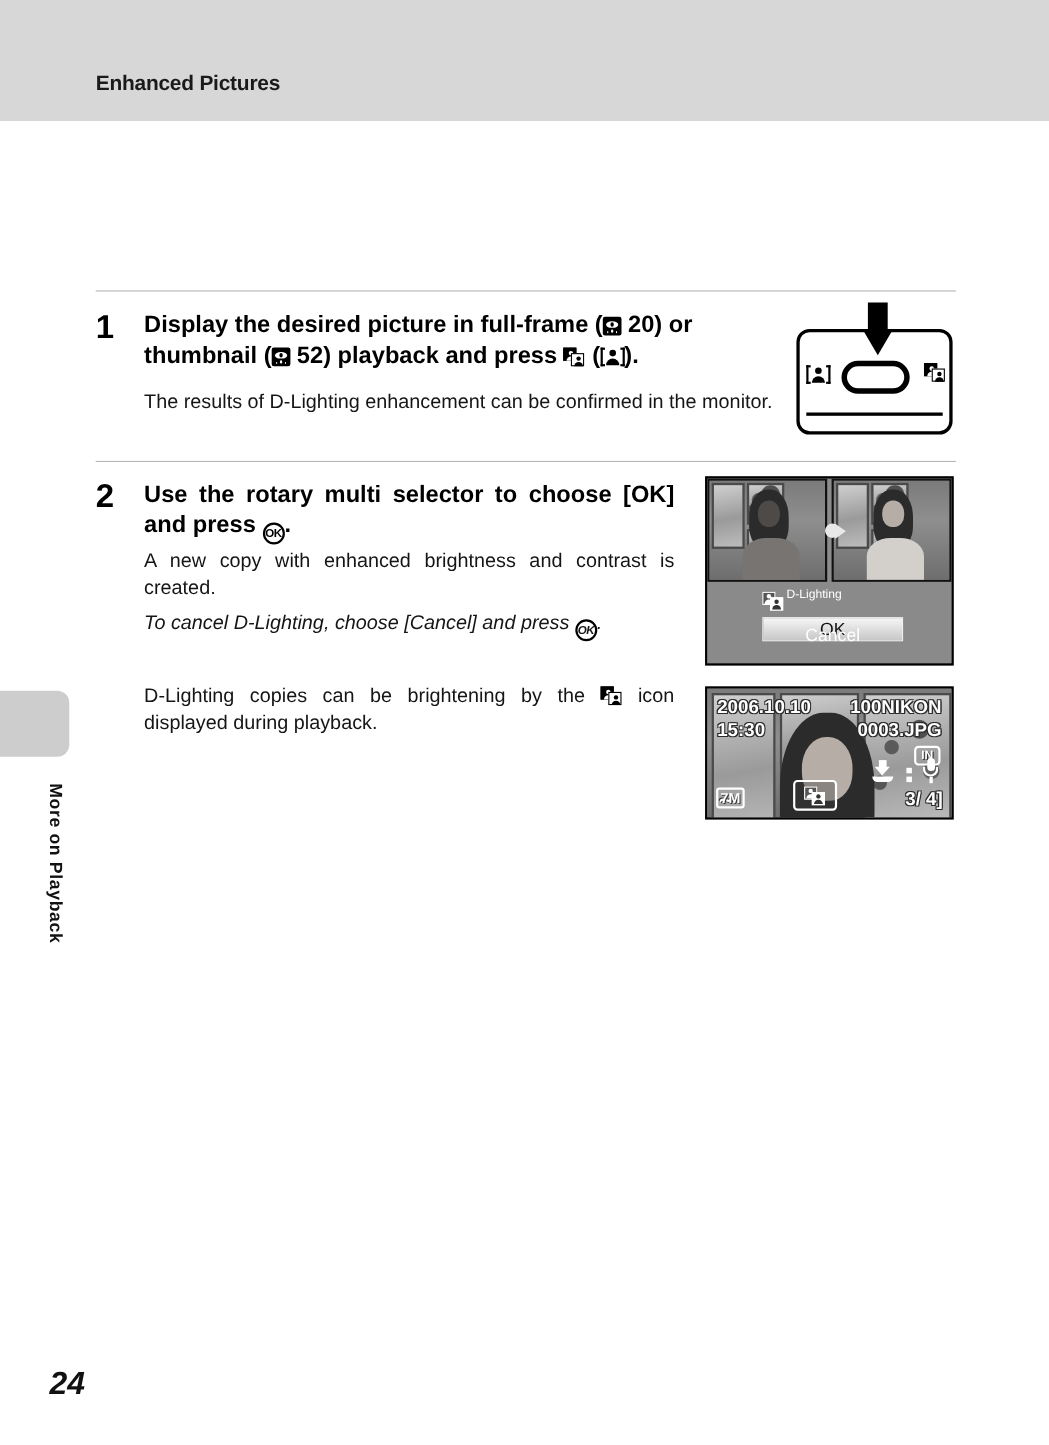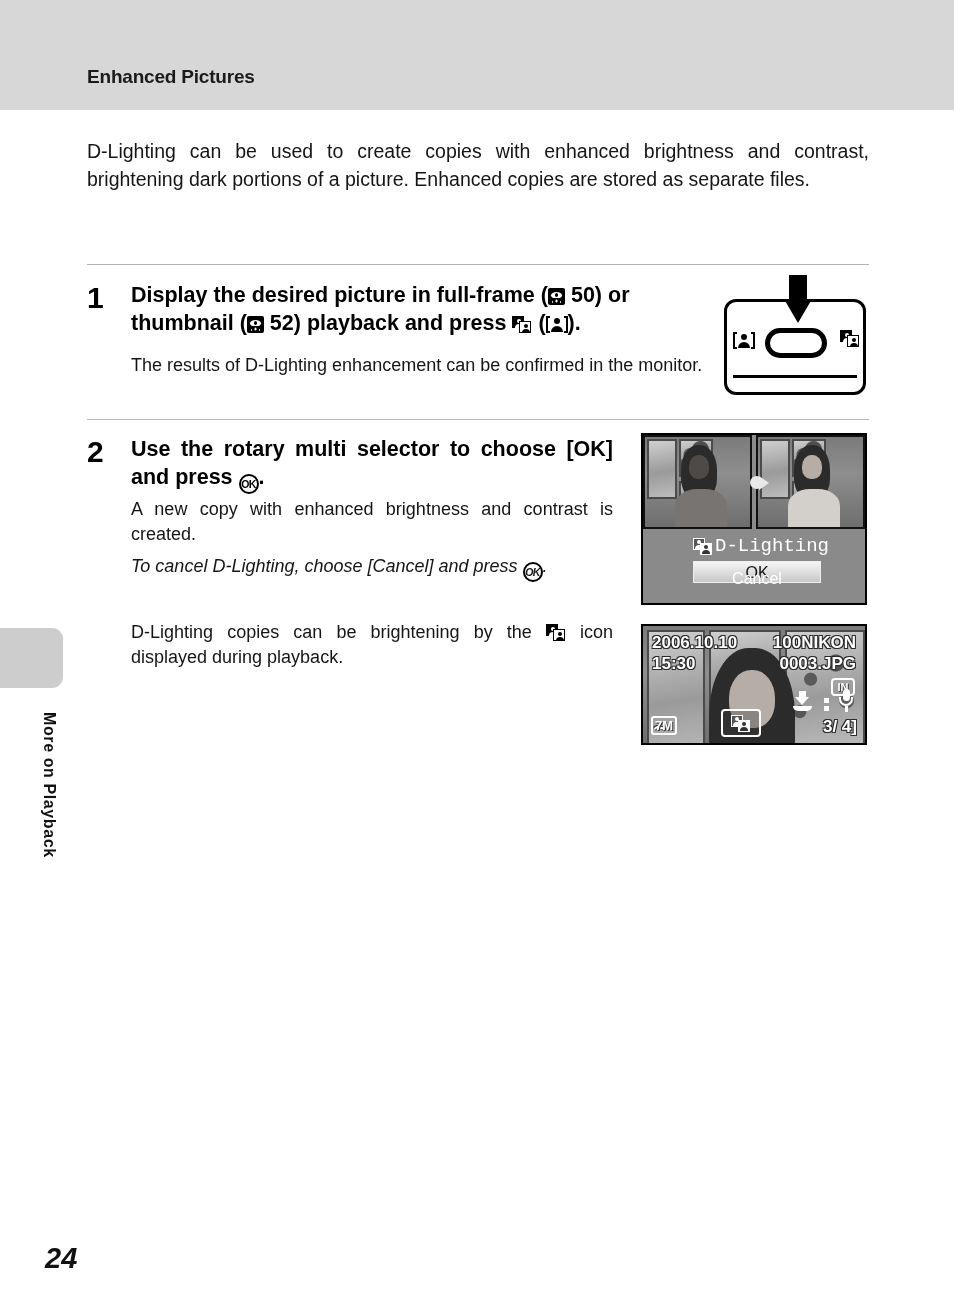--- a/index.html
+++ b/index.html
@@ -359,24 +359,23 @@
   }
 
   .dl-menu {
     position: absolute;
     left: 0; top: 94px; right: 0; bottom: 0;
     background: #8a8a8a;
   }
   .dl-menu-title {
     position: absolute;
     left: 48px; top: 6px;
-    font-size: 19px;
+    font-size: 11px;
     color: #ffffff;
     white-space: nowrap;
-    font-family: Liberation Mono, monospace;
   }
   .dl-menu-icon {
     position: absolute;
     left: 50px; top: 9px;
   }
   .dl-item {
     position: absolute;
     left: 50px; width: 128px;
     height: 22px;
     font-size: 16px;
@@ -547,31 +546,30 @@
 
 <div class="header-band"></div>
 <div class="header-title">Enhanced Pictures</div>
 
 <div class="side-tab"></div>
 <div class="side-label">More on Playback</div>
 
 <div class="page-number">24</div>
 
 <div class="content">
-  <p class="intro">D-Lighting can be used to create copies with enhanced brightness and contrast, brightening dark portions of a picture. Enhanced copies are stored as separate files.</p>
 </div>
 
 <div class="rule r1"></div>
 <div class="rule r2"></div>
 
 <div class="step">
   <div class="step-num" style="left:87px; top:283px;">1</div>
 
   <div class="step-head" style="left:131px; top:281px; width:578px;">
-    <span>Display the desired picture in full-frame (</span><span class="ic ic-ref"></span><span> </span><span>50</span><span>) or thumbnail (</span><span class="ic ic-ref"></span><span> </span><span>52</span><span>) playback and press </span><span class="ic ic-dl"><span class="card back">
+    <span>Display the desired picture in full-frame (</span><span class="ic ic-ref"></span><span> </span><span>20</span><span>) or thumbnail (</span><span class="ic ic-ref"></span><span> </span><span>52</span><span>) playback and press </span><span class="ic ic-dl"><span class="card back">
           <span class="fig fhead"></span>
           <span class="fig fbody"></span>
         </span><span class="card front">
           <span class="fig fhead"></span>
           <span class="fig fbody"></span>
         </span></span><span> (</span><span class="ic ic-pb"><span class="brk l"></span><span class="brk r"></span><span class="phead"></span><span class="pbody"></span></span><span>).</span>
   </div>
 
   <div class="step-body justify" style="left:131px; top:353px; width:578px;">The results of D-Lighting enhancement can be confirmed in the monitor.</div>
 </div>

